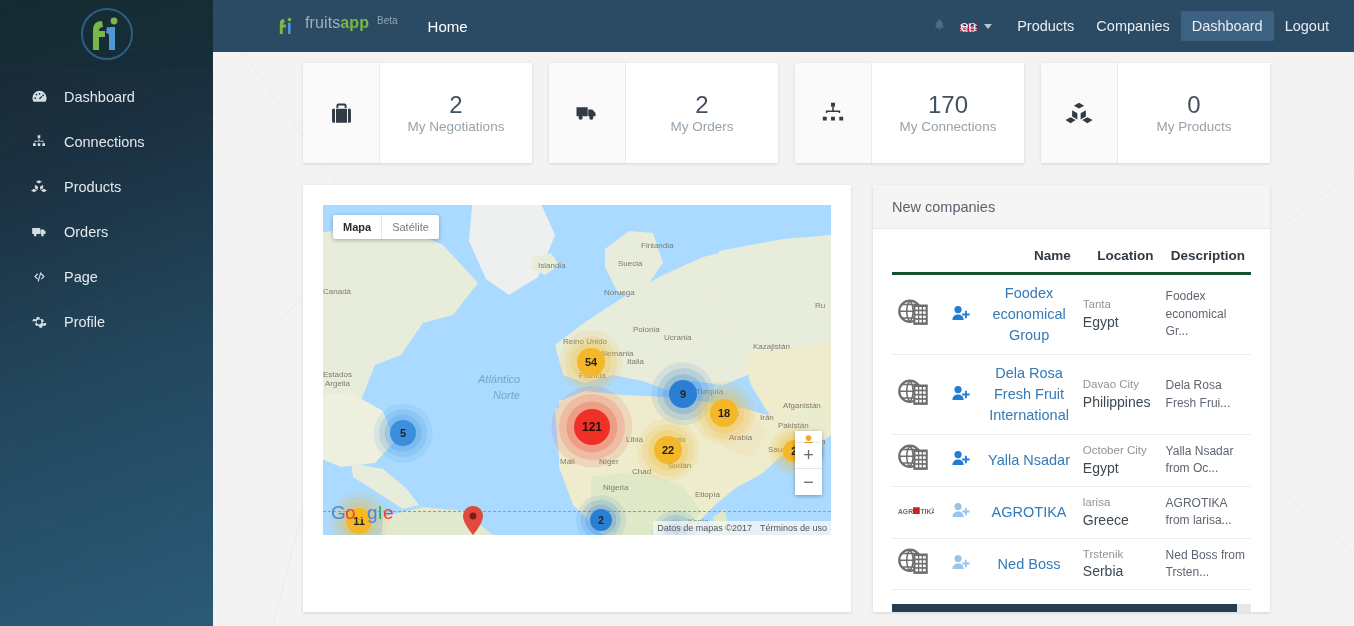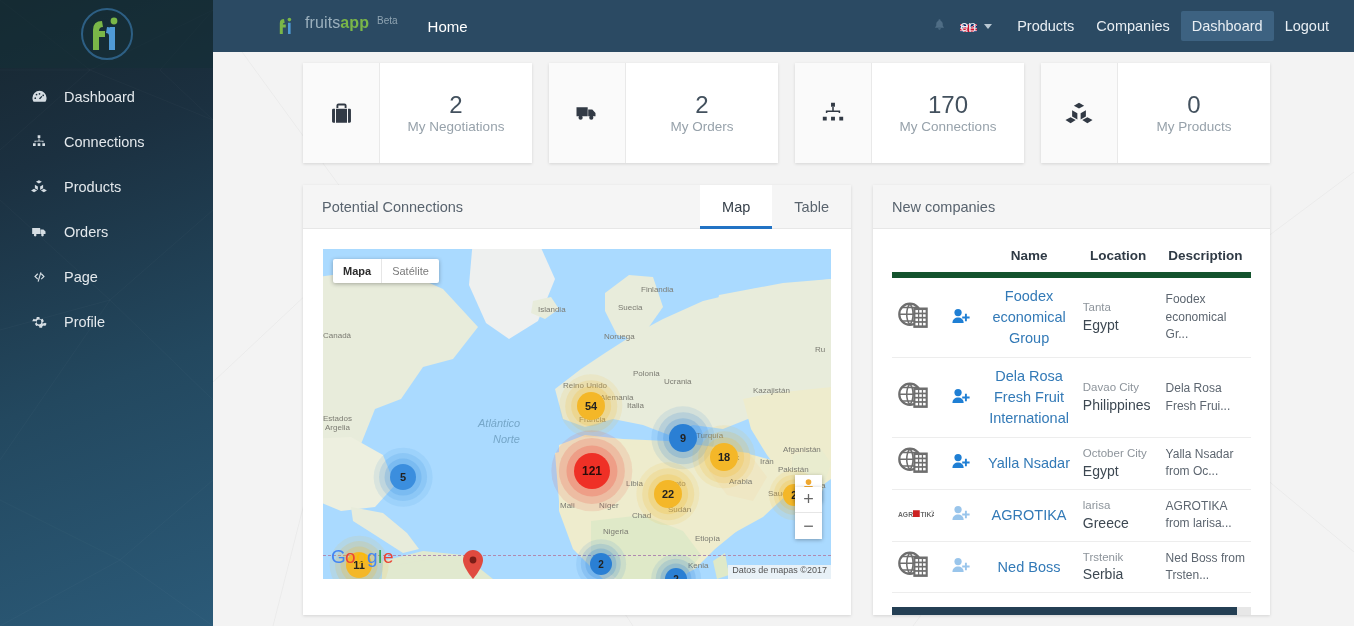--- a/index.html
+++ b/index.html
@@ -144,32 +144,32 @@
   #zoomctl div:first-child{ border-bottom:1px solid #e6e6e6; }
   #pegman{
     position:absolute; right:9px; bottom:77px; width:27px; height:27px;
     background:#fff; box-shadow:0 1px 4px rgba(0,0,0,.3); z-index:40;
     display:flex; align-items:center; justify-content:center;
   }
   #gattrib{ position:absolute; left:8px; bottom:8px; z-index:40; }
   #mapfoot{
     position:absolute; right:0; bottom:0; height:14px; z-index:39;
     background:rgba(245,245,245,.82); display:flex; align-items:center;
-    font-size:9px; color:#555; padding:0 4px; gap:8px;flex-direction:column;
+    font-size:9px; color:#555; padding:0 4px; gap:8px;
   }
   #mapfoot span{ cursor:pointer; }
   #marker-pin{ position:absolute; z-index:35; transform:translate(-50%,-100%); }
   .equator{ position:absolute; left:0; right:0; height:0; border-top:1px dashed #b08ab0; }
 
   
   #companies-body{ padding:10px 19px 0 19px; }
   table{ width:100%; border-collapse:collapse; }
   th{
-    text-align:center; font-size:13.5px; color:#2f3a45; font-weight:bold;
-    padding:9px 6px; border-bottom:6px solid #14532d;
+    text-align:right; font-size:13.5px; color:#2f3a45; font-weight:bold;
+    padding:9px 6px; border-bottom:3px solid #14532d;
   }
   td{ padding:8px 6px; border-bottom:1px solid #ededed; vertical-align:middle; }
   td.c-logo{ width:52px; }
   td.c-add{ width:34px; }
   td.c-name{ width:92px; text-align:center; }
   td.c-loc{ width:78px; }
   td.c-desc{ width:88px; }
   .cname{ color:#337ab7; font-size:14.5px; line-height:1.45; cursor:pointer; }
   .city{ font-size:11.5px; color:#8d949b; line-height:1.35; }
   .country{ font-size:14px; color:#3d4852; line-height:1.35; }
@@ -358,27 +358,20 @@
         <div class="num">0</div>
         <div class="lab">My Products</div>
       </div>
     </div>
 
   </div>
 
   <div id="panels">
 
     <div id="map-panel">
-      <div class="panel-head">
-        <span>Potential Connections</span>
-        <div class="tabs">
-          <div class="tab active">Map</div>
-          <div class="tab">Table</div>
-        </div>
-      </div>
 
       <div id="mapwrap">
         <div id="map">
 
           <svg width="508" height="330" viewBox="0 0 508 330" style="position:absolute;inset:0;">
             <rect width="508" height="330" fill="#aadaff"></rect>
 
             <path d="M150 -10 L215 -8 L232 30 L215 72 L186 90 L163 74 L146 36 Z" fill="#eef0ef"></path>
 
             <path d="M-20 30 L70 18 L120 40 L155 78 L130 110 L100 118 L78 150 L52 160 L36 200 L10 210 L-20 190 Z" fill="#e8ecdb"></path>

